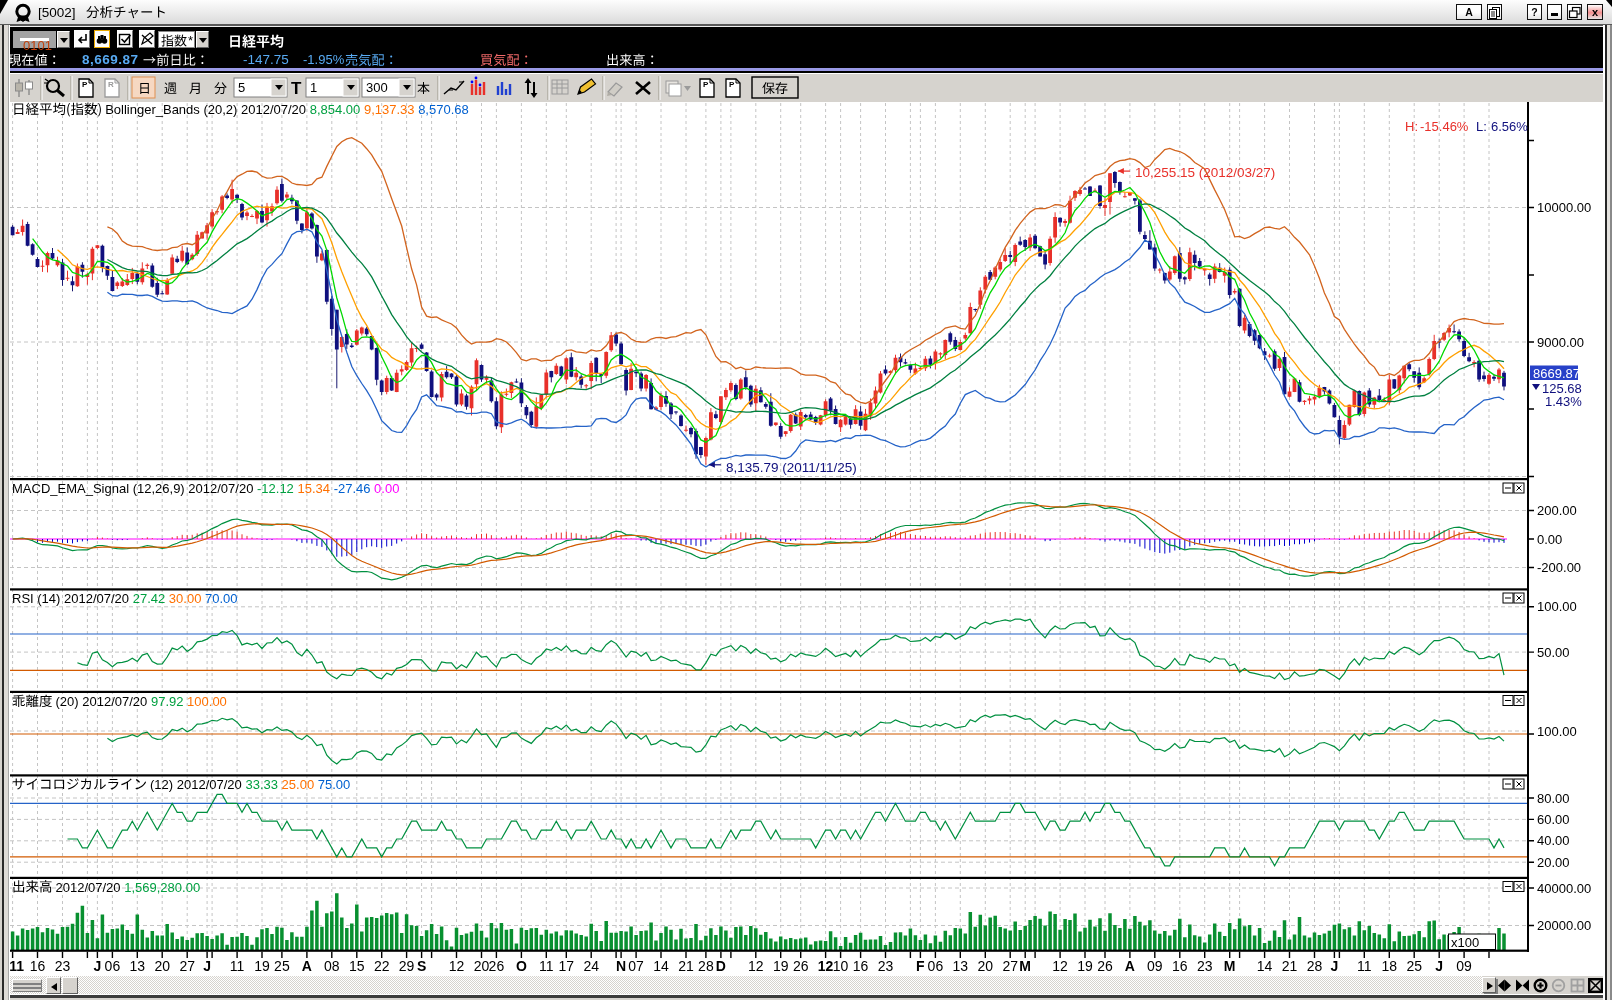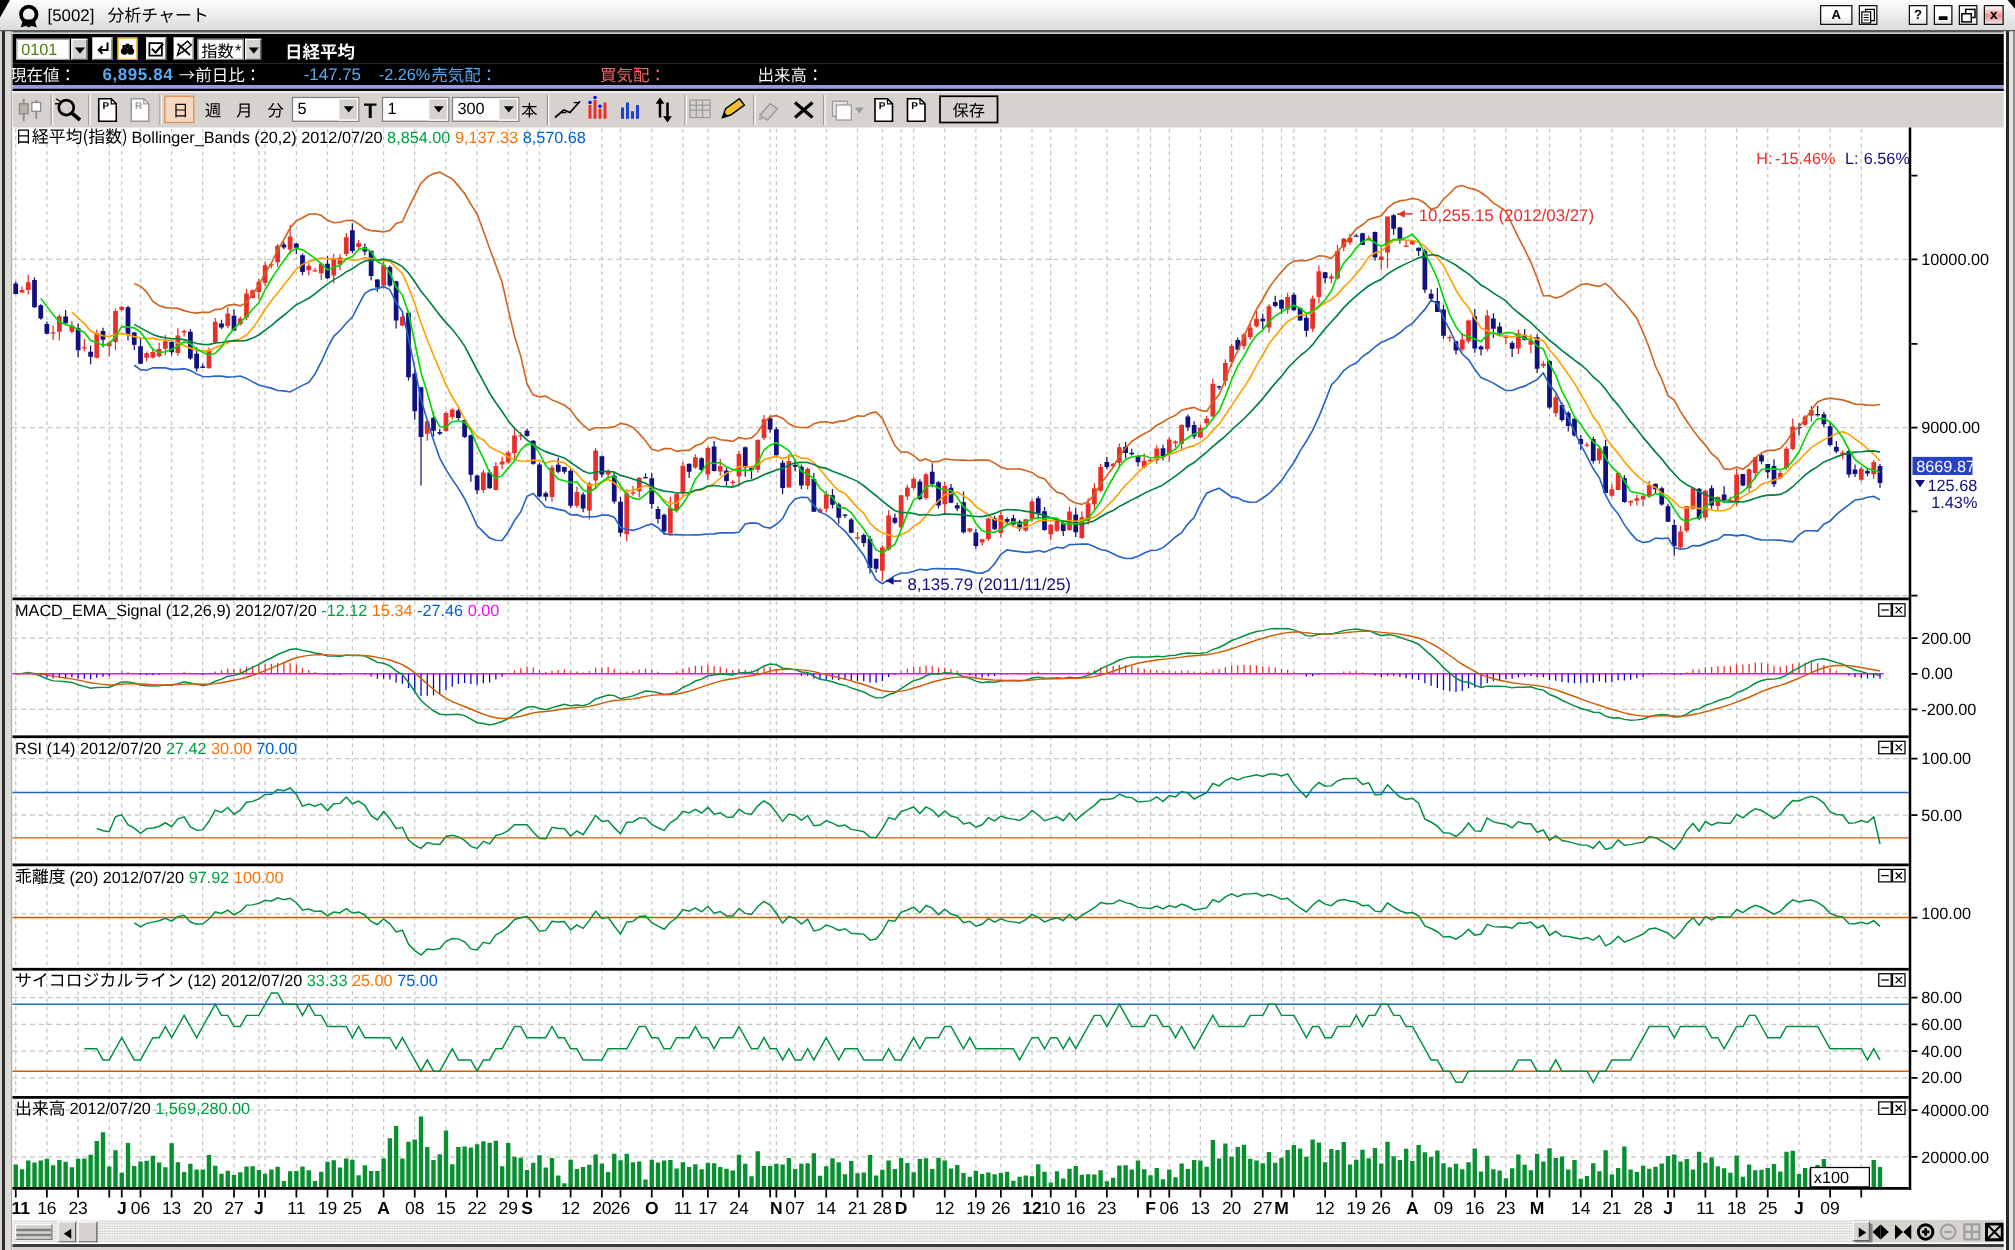--- a/index.html
+++ b/index.html
@@ -43,21 +43,21 @@
       <svg width="13" height="13" viewBox="0 0 13 13" style="display:block;margin:1px auto 0">
         <rect x="4.5" y="1.5" width="7.5" height="6.5" fill="#fff" stroke="#000" stroke-width="1.2"></rect>
         <rect x="1.5" y="5" width="7.5" height="6.5" fill="#fff" stroke="#000" stroke-width="1.2"></rect>
       </svg>
     </div>
     <div style="position:absolute;left:1587px;top:4px;width:16px;height:16px;background:linear-gradient(#ffffff,#f49090 55%,#e4e4e4);border:1.2px solid #111;color:#000;text-align:center;line-height:14px;font-size:10.5px;font-weight:bold"><span style="color:#000;font-size:11px">x</span></div>
     <div style="position:absolute;left:0;top:0;border-style:solid;border-width:14px 8px 0 0;border-color:#000 transparent transparent transparent"></div>
     <div style="position:absolute;right:0;top:0;border-style:solid;border-width:0 6px 7px 0;border-color:transparent #000 transparent transparent"></div>
   </div>
 <div class="blackbar">
-    <div style="position:absolute;left:13px;top:4px;width:43px;height:17px;background:#fff;border:1px solid #a3a3a3;font-size:13px;color:#4d7c0f;padding-left:3px">0101</div>
+    <div style="position:absolute;left:13px;top:4px;width:43px;height:17px;background:#fff;border:7px solid #a3a3a3;font-size:13px;color:#c2410c;padding-left:3px">0101</div>
     <div class="combobtn" style="left:57px;top:4px"></div>
     <div style="position:absolute;left:74px;top:3px;width:16px;height:18px;background:#fdfdfd;border:1px solid #fff;border-right-color:#777;border-bottom-color:#777;"><svg width="14" height="16">
         <path d="M11 3v6H5M7 6l-3 3 3 3" stroke="#000" stroke-width="1.6" fill="none"></path>
       </svg></div>
     <div style="position:absolute;left:94px;top:3px;width:16px;height:18px;background:#fdfdfd;border:1.6px solid #e8a800;"><svg width="14" height="16">
         <circle cx="4.5" cy="10" r="2.8" fill="#000"></circle>
         <circle cx="9.5" cy="10" r="2.8" fill="#000"></circle>
         <rect x="5.5" y="4" width="3" height="4" fill="#000"></rect>
         <rect x="3" y="5" width="2.5" height="3" fill="#000"></rect>
         <rect x="8.5" y="5" width="2.5" height="3" fill="#000"></rect>
@@ -76,26 +76,26 @@
       </svg></div>
     <div class="combobtn" style="left:196px;top:4px"></div>
     <svg style="position:absolute;left:228px;top:6px" width="70" height="18">
       <path transform="translate(0,13.5)" d="M3.9 -4.7H10.1V-1.5H3.9ZM3.9 -6.3V-9.4H10.1V-6.3ZM2.2 -11.0V1.1H3.9V0.2H10.1V1.1H11.9V-11.0ZM18.0 -3.4C18.3 -2.6 18.7 -1.5 18.8 -0.8L20.1 -1.2C19.9 -1.9 19.5 -3.0 19.2 -3.8ZM15.0 -3.7C14.8 -2.5 14.6 -1.2 14.2 -0.4C14.6 -0.3 15.2 0.0 15.5 0.2C15.9 -0.7 16.2 -2.1 16.4 -3.4ZM24.9 -9.8C24.5 -9.2 24.1 -8.6 23.5 -8.1C23.0 -8.6 22.5 -9.2 22.2 -9.8ZM14.3 -5.7 14.5 -4.3 16.5 -4.4V1.3H18.0V-4.5L18.7 -4.5C18.8 -4.3 18.8 -4.0 18.9 -3.8L20.1 -4.4C20.0 -4.8 19.8 -5.4 19.5 -6.0C19.8 -5.7 20.2 -5.1 20.4 -4.7C21.5 -5.0 22.6 -5.5 23.6 -6.1C24.5 -5.5 25.5 -5.1 26.7 -4.7C27.0 -5.1 27.4 -5.8 27.7 -6.1C26.7 -6.3 25.7 -6.7 24.9 -7.2C25.9 -8.1 26.7 -9.3 27.2 -10.8L26.0 -11.3L25.7 -11.2H19.9V-9.8H21.5L20.6 -9.5C21.1 -8.6 21.6 -7.9 22.3 -7.2C21.4 -6.7 20.5 -6.3 19.5 -6.1C19.3 -6.5 19.1 -6.9 18.8 -7.3L17.7 -6.9C17.9 -6.6 18.1 -6.2 18.2 -5.9L16.9 -5.8C17.8 -7.0 18.7 -8.4 19.5 -9.6L18.1 -10.2C17.8 -9.5 17.4 -8.7 16.9 -8.0C16.7 -8.1 16.6 -8.3 16.4 -8.5C16.9 -9.3 17.5 -10.4 18.0 -11.3L16.5 -11.9C16.3 -11.1 15.9 -10.2 15.5 -9.4L15.2 -9.7L14.4 -8.6C15.0 -8.0 15.6 -7.3 16.0 -6.7L15.4 -5.8ZM22.8 -5.4V-3.7H20.4V-2.3H22.8V-0.6H19.6V0.9H27.6V-0.6H24.5V-2.3H27.0V-3.7H24.5V-5.4ZM30.2 -8.5C30.7 -7.5 31.1 -6.3 31.3 -5.5L32.9 -6.0C32.7 -6.8 32.2 -8.0 31.8 -8.9ZM38.2 -9.0C37.9 -8.0 37.4 -6.8 37.0 -6.0L38.5 -5.6C38.9 -6.3 39.5 -7.4 40.0 -8.5ZM28.6 -5.1V-3.4H34.1V1.2H35.9V-3.4H41.4V-5.1H35.9V-9.4H40.6V-11.0H29.4V-9.4H34.1V-5.1ZM47.4 -2.5 48.1 -0.9C49.4 -1.4 51.1 -2.1 52.7 -2.8L52.4 -4.2C50.6 -3.5 48.6 -2.8 47.4 -2.5ZM42.3 -2.7 42.9 -1.0C44.3 -1.5 46.0 -2.3 47.5 -2.9L47.2 -4.5L45.8 -3.9V-7.2H46.4L46.3 -7.0C46.7 -6.8 47.4 -6.2 47.8 -6.0L48.1 -6.4V-5.3H52.3V-6.8H48.4C48.7 -7.2 48.9 -7.6 49.2 -8.1H53.6C53.5 -3.1 53.3 -1.1 52.9 -0.6C52.7 -0.4 52.5 -0.4 52.3 -0.4C51.9 -0.4 51.2 -0.4 50.4 -0.5C50.7 0.0 50.9 0.8 50.9 1.2C51.7 1.3 52.6 1.3 53.1 1.2C53.6 1.1 54.0 1.0 54.4 0.4C55.0 -0.3 55.1 -2.6 55.3 -8.8C55.3 -9.1 55.3 -9.6 55.3 -9.6H49.9C50.2 -10.3 50.4 -10.9 50.6 -11.5L48.8 -11.9C48.5 -10.5 47.9 -9.1 47.1 -8.0V-8.8H45.8V-11.7H44.1V-8.8H42.6V-7.2H44.1V-3.3C43.4 -3.1 42.8 -2.8 42.3 -2.7Z" fill="#fff"></path>
     </svg>
   </div>
 <div class="quoterow">
     <svg style="position:absolute;left:8px;top:0" width="54" height="18">
       <path transform="translate(0,13.8)" d="M6.7 -7.6H11.0V-6.2H6.7ZM6.7 -5.4H11.0V-4.1H6.7ZM6.7 -9.7H11.0V-8.3H6.7ZM0.4 -2.0 0.7 -1.0C2.0 -1.4 3.7 -1.9 5.4 -2.4L5.3 -3.3L3.4 -2.8V-5.8H5.1V-6.7H3.4V-9.5H5.2V-10.4H0.6V-9.5H2.5V-6.7H0.8V-5.8H2.5V-2.5ZM5.8 -10.5V-3.2H7.0C6.8 -1.5 6.2 -0.3 3.8 0.3C4.0 0.5 4.3 0.9 4.4 1.1C7.0 0.3 7.7 -1.1 8.0 -3.2H9.3V-0.3C9.3 0.7 9.5 1.0 10.4 1.0C10.6 1.0 11.5 1.0 11.7 1.0C12.5 1.0 12.8 0.5 12.9 -1.1C12.6 -1.1 12.2 -1.3 12.0 -1.5C12.0 -0.1 11.9 0.1 11.6 0.1C11.4 0.1 10.7 0.1 10.6 0.1C10.3 0.1 10.2 0.1 10.2 -0.3V-3.2H12.0V-10.5ZM18.4 -11.1C18.2 -10.4 17.9 -9.7 17.7 -9.0H14.0V-8.1H17.2C16.4 -6.4 15.2 -4.8 13.7 -3.8C13.9 -3.6 14.1 -3.1 14.2 -2.9C14.8 -3.3 15.3 -3.7 15.7 -4.2V1.0H16.7V-5.4C17.4 -6.2 17.9 -7.1 18.3 -8.1H25.6V-9.0H18.8C19.0 -9.6 19.2 -10.2 19.4 -10.8ZM21.1 -7.4V-4.9H18.1V-3.9H21.1V-0.2H17.6V0.7H25.6V-0.2H22.1V-3.9H25.1V-4.9H22.1V-7.4ZM33.9 -5.2H37.3V-4.1H33.9ZM33.9 -3.4H37.3V-2.3H33.9ZM33.9 -7.0H37.3V-5.9H33.9ZM33.0 -7.7V-1.5H38.3V-7.7H35.4L35.5 -8.9H39.0V-9.7H35.7L35.8 -11.0L34.8 -11.1L34.7 -9.7H31.0V-8.9H34.6L34.5 -7.7ZM30.9 -7.1V1.0H31.8V0.4H39.1V-0.5H31.8V-7.1ZM29.9 -11.0C29.1 -9.0 27.9 -7.0 26.6 -5.8C26.8 -5.5 27.1 -5.0 27.2 -4.8C27.6 -5.3 28.1 -5.8 28.5 -6.4V1.0H29.5V-7.9C30.0 -8.8 30.5 -9.8 30.8 -10.8ZM46.2 -7.2C46.7 -7.2 47.2 -7.6 47.2 -8.2C47.2 -8.8 46.7 -9.2 46.2 -9.2C45.7 -9.2 45.2 -8.8 45.2 -8.2C45.2 -7.6 45.7 -7.2 46.2 -7.2ZM46.2 -0.7C46.7 -0.7 47.2 -1.1 47.2 -1.7C47.2 -2.3 46.7 -2.7 46.2 -2.7C45.7 -2.7 45.2 -2.3 45.2 -1.7C45.2 -1.1 45.7 -0.7 46.2 -0.7Z" fill="#fff"></path>
     </svg>
-    <span style="position:absolute;left:82px;top:1px;font-size:13.5px;font-weight:bold;color:#58aaf2;letter-spacing:0.5px">6,895.84</span>
+    <span style="position:absolute;left:82px;top:1px;font-size:13.5px;font-weight:bold;color:#58aaf2;letter-spacing:0.5px">8,669.87</span>
     <svg style="position:absolute;left:143px;top:0" width="68" height="18">
       <path transform="translate(0,13.8)" d="M10.7 -5.5H0.5V-4.6H10.7C10.0 -4.1 9.2 -3.2 8.6 -2.4L9.4 -1.9C10.2 -3.1 11.6 -4.3 12.7 -5.0C11.6 -5.8 10.2 -6.9 9.4 -8.1L8.6 -7.6C9.2 -6.8 10.0 -6.0 10.7 -5.5ZM21.2 -6.8V-1.4H22.1V-6.8ZM23.9 -7.2V-0.2C23.9 0.0 23.8 0.1 23.6 0.1C23.4 0.1 22.6 0.1 21.8 0.1C22.0 0.3 22.1 0.7 22.2 1.0C23.2 1.0 23.9 1.0 24.3 0.8C24.7 0.7 24.8 0.4 24.8 -0.2V-7.2ZM22.7 -11.2C22.5 -10.5 22.0 -9.6 21.5 -9.0H17.5L18.2 -9.2C17.9 -9.8 17.4 -10.5 16.9 -11.1L15.9 -10.8C16.4 -10.2 16.9 -9.5 17.2 -9.0H13.9V-8.1H25.7V-9.0H22.6C23.0 -9.5 23.4 -10.2 23.8 -10.8ZM18.6 -4.0V-2.6H15.7V-4.0ZM18.6 -4.8H15.7V-6.1H18.6ZM14.7 -6.9V1.0H15.7V-1.9H18.6V-0.1C18.6 0.1 18.5 0.1 18.4 0.1C18.2 0.1 17.6 0.1 16.9 0.1C17.0 0.4 17.2 0.8 17.3 1.0C18.1 1.0 18.7 1.0 19.1 0.8C19.5 0.7 19.6 0.4 19.6 -0.1V-6.9ZM29.7 -4.6H36.3V-0.9H29.7ZM29.7 -5.6V-9.2H36.3V-5.6ZM28.7 -10.2V0.9H29.7V0.1H36.3V0.8H37.4V-10.2ZM40.1 -0.3 40.4 0.8C42.1 0.4 44.3 -0.2 46.4 -0.7L46.3 -1.6C45.2 -1.4 44.0 -1.1 42.9 -0.8V-6.0H45.9V-7.0H42.9V-11.0H41.9V-0.6ZM46.9 -11.0V-1.1C46.9 0.4 47.2 0.8 48.5 0.8C48.8 0.8 50.5 0.8 50.7 0.8C52.0 0.8 52.3 0.0 52.4 -2.1C52.1 -2.2 51.7 -2.4 51.5 -2.6C51.4 -0.7 51.3 -0.2 50.7 -0.2C50.3 -0.2 48.9 -0.2 48.6 -0.2C48.0 -0.2 47.9 -0.3 47.9 -1.0V-5.3C49.3 -5.9 50.8 -6.6 51.9 -7.4L51.1 -8.2C50.4 -7.6 49.1 -6.9 47.9 -6.3V-11.0ZM59.4 -7.2C59.9 -7.2 60.4 -7.6 60.4 -8.2C60.4 -8.8 59.9 -9.2 59.4 -9.2C58.9 -9.2 58.4 -8.8 58.4 -8.2C58.4 -7.6 58.9 -7.2 59.4 -7.2ZM59.4 -0.7C59.9 -0.7 60.4 -1.1 60.4 -1.7C60.4 -2.3 59.9 -2.7 59.4 -2.7C58.9 -2.7 58.4 -2.3 58.4 -1.7C58.4 -1.1 58.9 -0.7 59.4 -0.7Z" fill="#fff"></path>
     </svg>
     <span style="position:absolute;left:243px;top:1px;font-size:13.5px;color:#58aaf2">-147.75</span>
-    <span style="position:absolute;left:303px;top:1px;font-size:13px;color:#58aaf2">-2.26%</span>
+    <span style="position:absolute;left:303px;top:1px;font-size:13px;color:#58aaf2">-1.95%</span>
     <svg style="position:absolute;left:345px;top:0" width="54" height="18">
       <path transform="translate(0,13.8)" d="M1.2 -5.6V-3.1H2.2V-4.7H11.0V-3.1H12.0V-5.6ZM7.6 -4.0V-0.5C7.6 0.5 7.9 0.8 9.1 0.8C9.3 0.8 10.8 0.8 11.0 0.8C12.1 0.8 12.4 0.4 12.5 -1.4C12.2 -1.5 11.8 -1.6 11.6 -1.8C11.5 -0.3 11.4 -0.1 11.0 -0.1C10.6 -0.1 9.5 -0.1 9.2 -0.1C8.7 -0.1 8.6 -0.2 8.6 -0.5V-4.0ZM4.3 -4.0C4.1 -1.7 3.6 -0.4 0.6 0.2C0.8 0.4 1.0 0.8 1.1 1.1C4.4 0.3 5.1 -1.3 5.4 -4.0ZM6.0 -11.1V-9.8H0.9V-8.9H6.0V-7.5H2.1V-6.7H11.2V-7.5H7.1V-8.9H12.4V-9.8H7.1V-11.1ZM16.5 -7.8V-7.0H24.2V-7.8ZM16.6 -11.1C16.0 -9.3 15.0 -7.6 13.7 -6.5C14.0 -6.3 14.4 -6.0 14.6 -5.8C15.4 -6.6 16.2 -7.6 16.8 -8.8H25.4V-9.7H17.1C17.3 -10.1 17.5 -10.5 17.6 -10.9ZM15.0 -5.9V-5.1H22.6C22.7 -1.4 23.0 1.1 24.7 1.1C25.6 1.1 25.8 0.5 25.8 -1.2C25.6 -1.3 25.4 -1.6 25.1 -1.8C25.1 -0.7 25.1 0.1 24.8 0.1C23.8 0.1 23.6 -2.5 23.6 -5.9ZM15.3 -3.6C16.1 -3.2 17.0 -2.6 17.9 -2.0C16.8 -1.0 15.4 -0.2 14.0 0.4C14.3 0.6 14.6 1.0 14.8 1.2C16.2 0.5 17.5 -0.4 18.6 -1.5C19.6 -0.8 20.4 -0.0 20.9 0.6L21.7 -0.2C21.2 -0.8 20.3 -1.5 19.4 -2.2C20.0 -2.9 20.6 -3.7 21.0 -4.5L20.1 -4.8C19.7 -4.1 19.2 -3.4 18.6 -2.7C17.7 -3.3 16.8 -3.8 16.0 -4.3ZM33.7 -10.5V-9.5H37.7V-6.3H33.8V-0.6C33.8 0.6 34.1 0.9 35.3 0.9C35.6 0.9 37.3 0.9 37.6 0.9C38.8 0.9 39.1 0.3 39.2 -1.8C38.9 -1.9 38.5 -2.1 38.3 -2.3C38.2 -0.4 38.1 -0.0 37.5 -0.0C37.1 -0.0 35.7 -0.0 35.5 -0.0C34.8 -0.0 34.7 -0.1 34.7 -0.6V-5.4H37.7V-4.5H38.7V-10.5ZM28.3 -2.1H31.9V-0.7H28.3ZM28.3 -2.8V-7.3H29.2V-6.3C29.2 -5.5 29.1 -4.7 28.3 -4.0C28.4 -3.9 28.6 -3.7 28.7 -3.6C29.6 -4.4 29.7 -5.4 29.7 -6.2V-7.3H30.5V-4.8C30.5 -4.2 30.6 -4.1 31.2 -4.1C31.3 -4.1 31.7 -4.1 31.8 -4.1H31.9V-2.8ZM27.2 -10.6V-9.7H29.1V-8.2H27.5V1.0H28.3V0.1H31.9V0.8H32.8V-8.2H31.3V-9.7H33.1V-10.6ZM29.8 -8.2V-9.7H30.5V-8.2ZM31.0 -7.3H31.9V-4.6L31.9 -4.7C31.9 -4.6 31.9 -4.6 31.7 -4.6C31.6 -4.6 31.3 -4.6 31.2 -4.6C31.1 -4.6 31.0 -4.6 31.0 -4.8ZM46.2 -7.2C46.7 -7.2 47.2 -7.6 47.2 -8.2C47.2 -8.8 46.7 -9.2 46.2 -9.2C45.7 -9.2 45.2 -8.8 45.2 -8.2C45.2 -7.6 45.7 -7.2 46.2 -7.2ZM46.2 -0.7C46.7 -0.7 47.2 -1.1 47.2 -1.7C47.2 -2.3 46.7 -2.7 46.2 -2.7C45.7 -2.7 45.2 -2.3 45.2 -1.7C45.2 -1.1 45.7 -0.7 46.2 -0.7Z" fill="#58aaf2"></path>
     </svg>
     <svg style="position:absolute;left:480px;top:0" width="54" height="18">
       <path transform="translate(0,13.8)" d="M8.5 -9.7H10.8V-8.3H8.5ZM5.5 -9.7H7.7V-8.3H5.5ZM2.5 -9.7H4.6V-8.3H2.5ZM1.5 -10.5V-7.5H11.8V-10.5ZM3.3 -4.4H10.0V-3.4H3.3ZM3.3 -2.8H10.0V-1.8H3.3ZM3.3 -6.1H10.0V-5.1H3.3ZM2.3 -6.8V-1.1H11.0V-6.8ZM7.7 -0.4C9.2 0.1 10.7 0.7 11.6 1.1L12.6 0.5C11.6 0.1 10.0 -0.5 8.5 -0.9ZM4.6 -1.0C3.6 -0.4 2.0 0.1 0.7 0.3C0.9 0.5 1.2 0.9 1.4 1.1C2.7 0.7 4.4 0.1 5.5 -0.5ZM16.5 -7.8V-7.0H24.2V-7.8ZM16.6 -11.1C16.0 -9.3 15.0 -7.6 13.7 -6.5C14.0 -6.3 14.4 -6.0 14.6 -5.8C15.4 -6.6 16.2 -7.6 16.8 -8.8H25.4V-9.7H17.1C17.3 -10.1 17.5 -10.5 17.6 -10.9ZM15.0 -5.9V-5.1H22.6C22.7 -1.4 23.0 1.1 24.7 1.1C25.6 1.1 25.8 0.5 25.8 -1.2C25.6 -1.3 25.4 -1.6 25.1 -1.8C25.1 -0.7 25.1 0.1 24.8 0.1C23.8 0.1 23.6 -2.5 23.6 -5.9ZM15.3 -3.6C16.1 -3.2 17.0 -2.6 17.9 -2.0C16.8 -1.0 15.4 -0.2 14.0 0.4C14.3 0.6 14.6 1.0 14.8 1.2C16.2 0.5 17.5 -0.4 18.6 -1.5C19.6 -0.8 20.4 -0.0 20.9 0.6L21.7 -0.2C21.2 -0.8 20.3 -1.5 19.4 -2.2C20.0 -2.9 20.6 -3.7 21.0 -4.5L20.1 -4.8C19.7 -4.1 19.2 -3.4 18.6 -2.7C17.7 -3.3 16.8 -3.8 16.0 -4.3ZM33.7 -10.5V-9.5H37.7V-6.3H33.8V-0.6C33.8 0.6 34.1 0.9 35.3 0.9C35.6 0.9 37.3 0.9 37.6 0.9C38.8 0.9 39.1 0.3 39.2 -1.8C38.9 -1.9 38.5 -2.1 38.3 -2.3C38.2 -0.4 38.1 -0.0 37.5 -0.0C37.1 -0.0 35.7 -0.0 35.5 -0.0C34.8 -0.0 34.7 -0.1 34.7 -0.6V-5.4H37.7V-4.5H38.7V-10.5ZM28.3 -2.1H31.9V-0.7H28.3ZM28.3 -2.8V-7.3H29.2V-6.3C29.2 -5.5 29.1 -4.7 28.3 -4.0C28.4 -3.9 28.6 -3.7 28.7 -3.6C29.6 -4.4 29.7 -5.4 29.7 -6.2V-7.3H30.5V-4.8C30.5 -4.2 30.6 -4.1 31.2 -4.1C31.3 -4.1 31.7 -4.1 31.8 -4.1H31.9V-2.8ZM27.2 -10.6V-9.7H29.1V-8.2H27.5V1.0H28.3V0.1H31.9V0.8H32.8V-8.2H31.3V-9.7H33.1V-10.6ZM29.8 -8.2V-9.7H30.5V-8.2ZM31.0 -7.3H31.9V-4.6L31.9 -4.7C31.9 -4.6 31.9 -4.6 31.7 -4.6C31.6 -4.6 31.3 -4.6 31.2 -4.6C31.1 -4.6 31.0 -4.6 31.0 -4.8ZM46.2 -7.2C46.7 -7.2 47.2 -7.6 47.2 -8.2C47.2 -8.8 46.7 -9.2 46.2 -9.2C45.7 -9.2 45.2 -8.8 45.2 -8.2C45.2 -7.6 45.7 -7.2 46.2 -7.2ZM46.2 -0.7C46.7 -0.7 47.2 -1.1 47.2 -1.7C47.2 -2.3 46.7 -2.7 46.2 -2.7C45.7 -2.7 45.2 -2.3 45.2 -1.7C45.2 -1.1 45.7 -0.7 46.2 -0.7Z" fill="#f26a6a"></path>
     </svg>
     <svg style="position:absolute;left:606px;top:0" width="54" height="18">
       <path transform="translate(0,13.8)" d="M2.0 -9.8V-5.3H6.0V-0.8H2.5V-4.4H1.5V1.1H2.5V0.2H10.8V1.0H11.8V-4.4H10.8V-0.8H7.0V-5.3H11.3V-9.8H10.2V-6.2H7.0V-11.0H6.0V-6.2H3.0V-9.8ZM23.2 -8.3C22.9 -7.5 22.3 -6.4 21.8 -5.6L22.7 -5.4C23.2 -6.0 23.7 -7.1 24.2 -8.0ZM15.6 -7.9C16.2 -7.1 16.7 -6.1 16.8 -5.4L17.8 -5.8C17.6 -6.4 17.1 -7.5 16.5 -8.2ZM19.3 -11.1V-9.5H14.6V-8.6H19.3V-5.2H14.0V-4.3H18.6C17.4 -2.7 15.4 -1.1 13.6 -0.3C13.9 -0.1 14.2 0.2 14.4 0.5C16.1 -0.4 18.0 -2.0 19.3 -3.7V1.0H20.3V-3.8C21.6 -2.0 23.5 -0.4 25.3 0.5C25.4 0.3 25.7 -0.1 26.0 -0.3C24.2 -1.1 22.2 -2.7 21.0 -4.3H25.7V-5.2H20.3V-8.6H25.1V-9.5H20.3V-11.1ZM30.4 -7.5H35.6V-6.2H30.4ZM29.4 -8.2V-5.5H36.6V-8.2ZM32.4 -11.1V-9.8H27.3V-9.0H38.7V-9.8H33.4V-11.1ZM27.9 -4.7V1.1H28.8V-3.8H37.3V-0.1C37.3 0.0 37.2 0.1 37.0 0.1C36.7 0.1 36.0 0.1 35.1 0.1C35.3 0.4 35.4 0.8 35.5 1.0C36.6 1.0 37.3 1.0 37.7 0.9C38.1 0.7 38.2 0.4 38.2 -0.1V-4.7ZM31.4 -2.2H34.6V-0.9H31.4ZM30.5 -3.0V0.5H31.4V-0.2H35.5V-3.0ZM46.2 -7.2C46.7 -7.2 47.2 -7.6 47.2 -8.2C47.2 -8.8 46.7 -9.2 46.2 -9.2C45.7 -9.2 45.2 -8.8 45.2 -8.2C45.2 -7.6 45.7 -7.2 46.2 -7.2ZM46.2 -0.7C46.7 -0.7 47.2 -1.1 47.2 -1.7C47.2 -2.3 46.7 -2.7 46.2 -2.7C45.7 -2.7 45.2 -2.3 45.2 -1.7C45.2 -1.1 45.7 -0.7 46.2 -0.7Z" fill="#fff"></path>
     </svg>
   </div>

